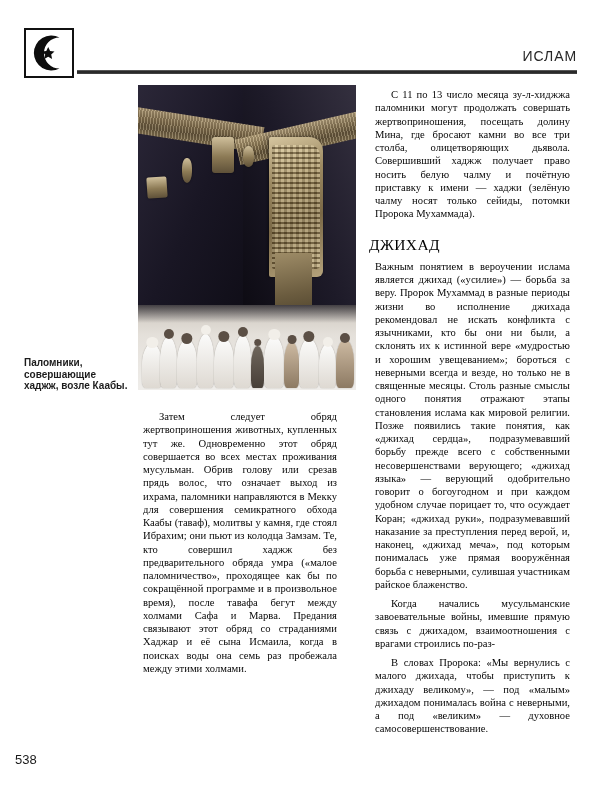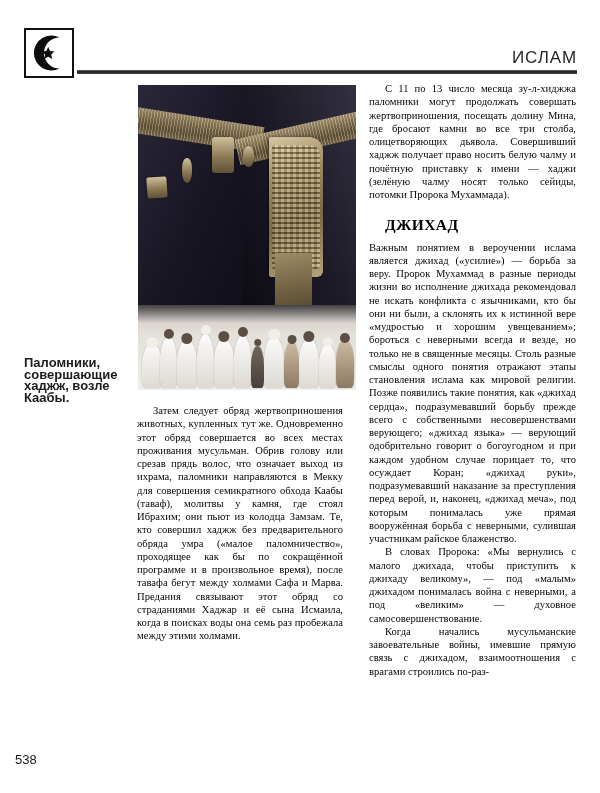--- a/index.html
+++ b/index.html
@@ -44,21 +44,21 @@
     width: 500px;
     height: 4px;
     background: linear-gradient(to bottom, #6d6d6d 0%, #1b1b1b 45%, #4a4a4a 100%);
   }
 
   .header-title {
     position: absolute;
     right: 23px;
     top: 48px;
     font-family: "Liberation Sans", sans-serif;
-    font-size: 17px;
+    font-size: 14px;
     letter-spacing: 0.9px;
     color: #262626;
     font-weight: 400;
   }
 
   
   .photo-frame {
     position: absolute;
     left: 134px;
     top: 81px;
@@ -202,57 +202,57 @@
     border-radius: 50% 50% 0 0;
   }
 
   
   .caption {
     position: absolute;
     left: 24px;
     top: 357px;
     width: 104px;
     font-family: "Liberation Sans", sans-serif;
-    font-size: 13px;
+    font-size: 10px;
     line-height: 11.6px;
     color: #1c1c1c;
     font-weight: 700;
   }
 
   
   .col {
     position: absolute;
     font-family: "Liberation Serif", serif;
     font-size: 10.6px;
     line-height: 13.25px;
     text-align: justify;
     color: #070707;
     -webkit-hyphens: auto;
     hyphens: auto;
   }
-  .col p { margin: 0; text-indent: 16px; }
+  .col p { margin: 6px; text-indent: 16px; }
   .col p.noindent { text-indent: 0; }
 
   .col-left {
     left: 137px;
     top: 404px;
     width: 206px;
   }
   .col-right {
     left: 369px;
     top: 82px;
     width: 207px;
   }
 
   .section-heading {
     font-family: "Liberation Serif", serif;
     font-size: 15.5px;
     letter-spacing: 0.4px;
-    margin: 17px 0 9px 16px;
-    font-weight: 700;
+    margin: 17px 0 9px 0;
+    font-weight: 400;
     color: #000000;
   }
 
   
   .folio {
     position: absolute;
     left: 15px;
     top: 752px;
     font-family: "Liberation Sans", sans-serif;
     font-size: 13px;
@@ -343,19 +343,19 @@
   <div class="col col-left">
     <p>Затем следует обряд жертвоприношения животных, купленных тут же. Одновременно этот обряд совершается во всех местах проживания мусульман. Обрив голову или срезав прядь волос, что означает выход из ихрама, паломники направляются в Мекку для совершения семикратного обхода Каабы (таваф), молитвы у камня, где стоял Ибрахим; они пьют из колодца Замзам. Те, кто совершил хаджж без предварительного обряда умра («малое паломничество», проходящее как бы по сокращённой программе и в произвольное время), после тавафа бегут между холмами Сафа и Марва. Предания связывают этот обряд со страданиями Хаджар и её сына Исмаила, когда в поисках воды она семь раз пробежала между этими холмами.</p>
   </div>
 
   <div class="col col-right">
     <p>С 11 по 13 число месяца зу-л-хиджжа паломники могут продолжать совершать жертвоприношения, посещать долину Мина, где бросают камни во все три столба, олицетворяющих дьявола. Совершивший хаджж получает право носить белую чалму и почётную приставку к имени — хаджи (зелёную чалму носят только сейиды, потомки Пророка Мухаммада).</p>
 
     <h2 class="section-heading">ДЖИХАД</h2>
 
     <p class="noindent">Важным понятием в вероучении ислама является джихад («усилие») — борьба за веру. Пророк Мухаммад в разные периоды жизни во исполнение джихада рекомендовал не искать конфликта с язычниками, кто бы они ни были, а склонять их к истинной вере «мудростью и хорошим увещеванием»; бороться с неверными всегда и везде, но только не в священные месяцы. Столь разные смыслы одного понятия отражают этапы становления ислама как мировой религии. Позже появились такие понятия, как «джихад сердца», подразумевавший борьбу прежде всего с собственными несовершенствами верующего; «джихад языка» — верующий одобрительно говорит о богоугодном и при каждом удобном случае порицает то, что осуждает Коран; «джихад руки», подразумевавший наказание за преступления перед верой, и, наконец, «джихад меча», под которым понималась уже прямая вооружённая борьба с неверными, сулившая участникам райское блаженство.</p>
+    <p>Когда начались мусульманские завоевательные войны, имевшие прямую связь с джихадом, взаимоотношения с врагами строились по-раз-</p>
     <p>В словах Пророка: «Мы вернулись с малого джихада, чтобы приступить к джихаду великому», — под «малым» джихадом понималась война с неверными, а под «великим» — духовное самосовершенствование.</p>
-    <p>Когда начались мусульманские завоевательные войны, имевшие прямую связь с джихадом, взаимоотношения с врагами строились по-раз-</p>
   </div>
 
   <div class="folio">538</div>
 
 </div>
 
 </body></html>

